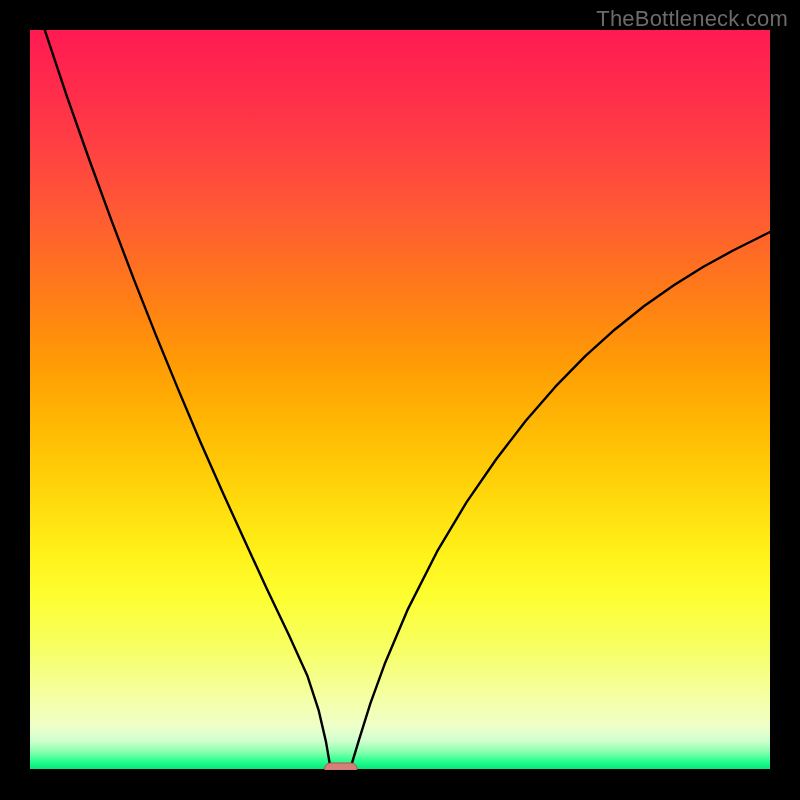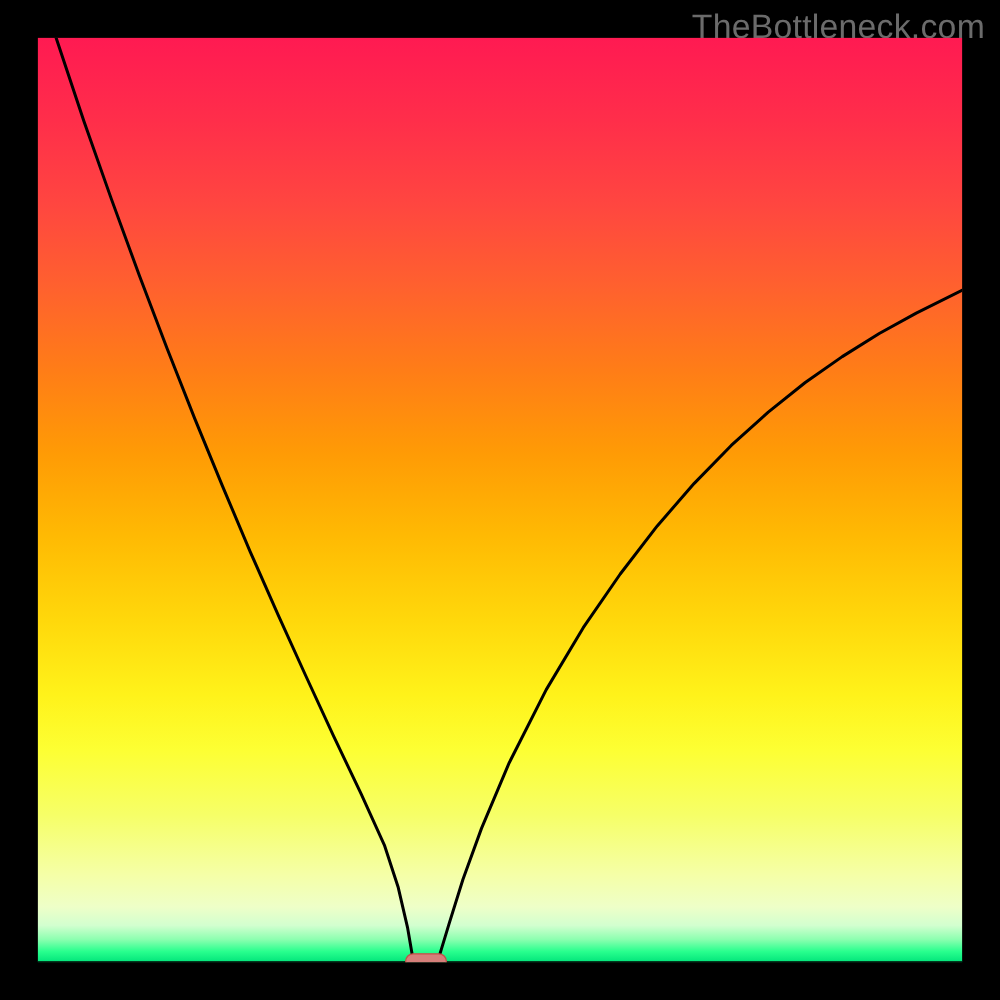--- a/index.html
+++ b/index.html
@@ -26,21 +26,21 @@
     overflow: hidden;
   }
   .plot-area svg {
     display: block;
   }
   .watermark {
     position: absolute;
     top: 6px;
     right: 12px;
     color: #6b6b6b;
-    font-size: 27px;
+    font-size: 22px;
     letter-spacing: 0.2px;
     font-weight: 400;
     user-select: none;
   }
 </style>
 </head>
 <body>
 
 <div class="frame">
   <div class="watermark">TheBottleneck.com</div>

